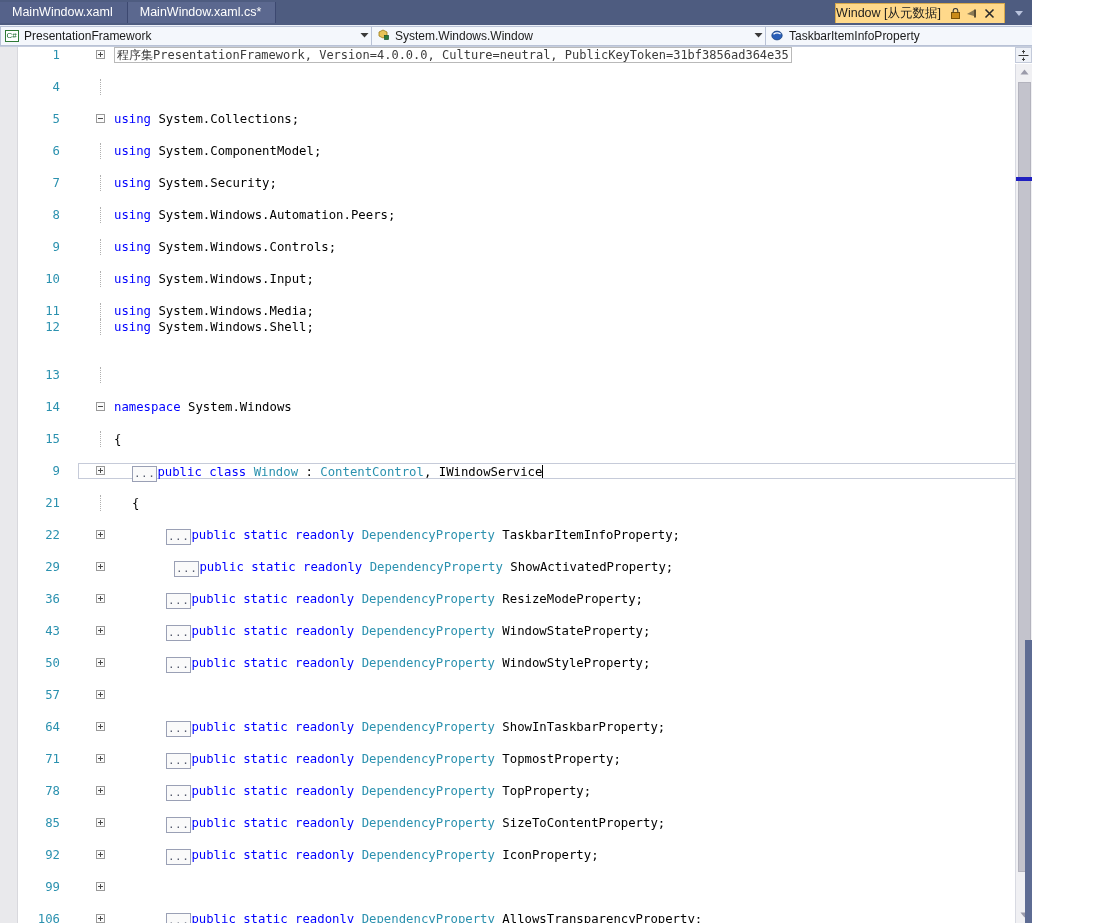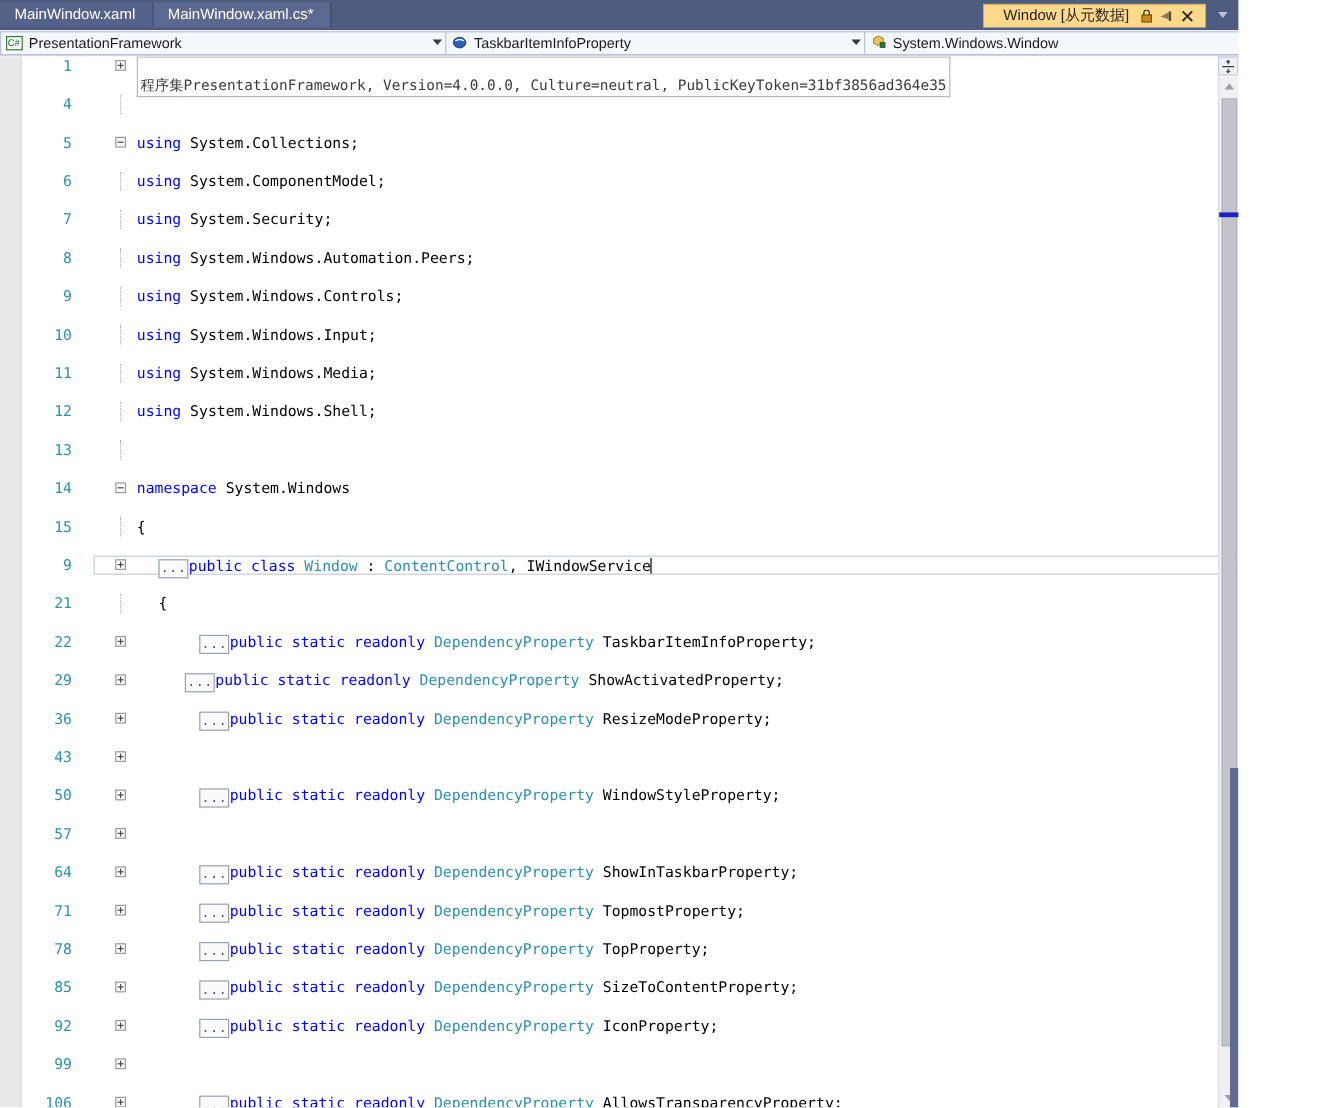--- a/index.html
+++ b/index.html
@@ -33,21 +33,21 @@
   .tab.inactive2{background:#5b688f;}
   .tabspacer{flex:1 1 auto;}
   .tab-active{
     position:absolute;right:27px;top:3px;height:20px;
     background:#ffd98b;
     border:1px solid #d7a94b;
     border-bottom:none;
     color:#1d1d1d;
     font-size:12.5px;
     display:flex;align-items:center;
-    padding:0 5px 0 16px;
+    padding:0 5px 0 0;
     box-sizing:border-box;
     border-radius:1px 1px 0 0;
   }
   .tab-active .lbl{margin-right:7px;letter-spacing:0px;}
   .tabicn{width:14px;height:14px;margin-right:3px;display:inline-flex;align-items:center;justify-content:center;}
   .tab-dropdown{
     position:absolute;right:4px;top:5px;width:18px;height:16px;
     color:#cfd6e8;font-size:10px;text-align:center;line-height:16px;
   }
 
@@ -141,21 +141,21 @@
   .pl{color:#000000;}
   .cur-line{
     position:absolute;left:60px;right:30px;top:0;height:16px;
     border:1px solid #c6cbd9;box-sizing:border-box;
   }
   .caret{
     display:inline-block;width:1px;height:13px;background:#000;
     position:relative;top:2px;
   }
   .metabox{
-    display:inline-block;border:1px solid #b9b9b9;padding:16px 2px;
+    display:inline-block;border:1px solid #b9b9b9;padding:0 2px;
     line-height:14px;height:16px;box-sizing:border-box;
     font-size:12px;color:#3b3b3b;
   }
   .cn{font-family:"DejaVu Sans", sans-serif;font-size:12px;}
 
   
   .splitbtn{
     position:absolute;right:0;top:47px;width:17px;height:16px;
     background:#eef1f7;border:1px solid #c3cada;box-sizing:border-box;
     display:flex;align-items:center;justify-content:center;
@@ -229,48 +229,48 @@
       <span class="ico">
         <span class="cs-badge">C#</span>
       </span>
       <span class="txt">PresentationFramework</span>
       <span class="arrow">
         <svg width="9" height="6" viewBox="0 0 9 6">
             <path d="M0.5 1 L8.5 1 L4.5 5.5 Z" fill="#3a3a3a"></path>
           </svg>
       </span>
     </div>
+    <div class="navcombo" id="nav2">
+      <span class="ico">
+        <svg width="14" height="13" viewBox="0 0 14 13">
+          <path d="M3 3 L7 1 L11 3 L11 7 L7 9 L3 7 Z" fill="#e8c35a" stroke="#9a7a15" stroke-width="0.8"></path>
+          <rect x="8.5" y="6.5" width="4" height="4" fill="#2b7a3f" stroke="#18502a" stroke-width="0.7"></rect>
+        </svg>
+      </span>
+      <span class="txt">System.Windows.Window</span>
+      <span class="arrow">
+        <svg width="9" height="6" viewBox="0 0 9 6">
+            <path d="M0.5 1 L8.5 1 L4.5 5.5 Z" fill="#3a3a3a"></path>
+          </svg>
+      </span>
+    </div>
     <div class="navcombo" id="nav3">
       <span class="ico">
         <svg width="14" height="13" viewBox="0 0 14 13">
           <ellipse cx="7" cy="6.5" rx="5.2" ry="4.4" fill="#2a5fb8" stroke="#17407f" stroke-width="0.8"></ellipse>
           <path d="M3.5 5.2 Q7 2.6 10.6 5" stroke="#ffffff" stroke-width="1.2" fill="none"></path>
         </svg>
       </span>
       <span class="txt">TaskbarItemInfoProperty</span>
       <span class="arrow">
         <svg width="9" height="6" viewBox="0 0 9 6">
             <path d="M0.5 1 L8.5 1 L4.5 5.5 Z" fill="#3a3a3a"></path>
           </svg>
       </span>
     </div>
-    <div class="navcombo" id="nav2">
-      <span class="ico">
-        <svg width="14" height="13" viewBox="0 0 14 13">
-          <path d="M3 3 L7 1 L11 3 L11 7 L7 9 L3 7 Z" fill="#e8c35a" stroke="#9a7a15" stroke-width="0.8"></path>
-          <rect x="8.5" y="6.5" width="4" height="4" fill="#2b7a3f" stroke="#18502a" stroke-width="0.7"></rect>
-        </svg>
-      </span>
-      <span class="txt">System.Windows.Window</span>
-      <span class="arrow">
-        <svg width="9" height="6" viewBox="0 0 9 6">
-            <path d="M0.5 1 L8.5 1 L4.5 5.5 Z" fill="#3a3a3a"></path>
-          </svg>
-      </span>
-    </div>
   </div>
 
   <div class="editor">
     <div class="indicator-margin"></div>
     <div class="codearea" id="codearea">
         <div class="row" style="top: 0px;">
           <span class="lnum">1</span>
           <span class="glyph plus"></span>
           <span class="code" style="left: 96px;"><span class="metabox cn" style="border-right: none; padding-right: 0px;">程序集</span><span class="metabox" style="border-left: none; padding-left: 0px; font-family: &quot;DejaVu Sans Mono&quot;, monospace;"> PresentationFramework, Version=4.0.0.0, Culture=neutral, PublicKeyToken=31bf3856ad364e35</span></span>
         </div>
@@ -307,21 +307,21 @@
         <div class="row" style="top: 112px;">
           <span class="lnum">10</span>
           <span class="vline"></span>
           <span class="code" style="left: 96px;"><span class="kw">using</span><span class="id"> System.Windows.Input;</span></span>
         </div>
         <div class="row" style="top: 128px;">
           <span class="lnum">11</span>
           <span class="vline"></span>
           <span class="code" style="left: 96px;"><span class="kw">using</span><span class="id"> System.Windows.Media;</span></span>
         </div>
-        <div class="row" style="top: 144px;">
+        <div class="row" style="top: 128px;">
           <span class="lnum">12</span>
           <span class="vline"></span>
           <span class="code" style="left: 96px;"><span class="kw">using</span><span class="id"> System.Windows.Shell;</span></span>
         </div>
         <div class="row" style="top: 160px;">
           <span class="lnum">13</span>
           <span class="vline"></span>
           <span class="code" style="left: 96px;"></span>
         </div>
         <div class="row" style="top: 176px;">
@@ -346,30 +346,31 @@
           <span class="code" style="left: 114px;"><span class="pl">{</span></span>
         </div>
         <div class="row" style="top: 240px;">
           <span class="lnum">22</span>
           <span class="glyph plus"></span>
           <span class="code" style="left: 148px;"><span class="ellipsis-box">...</span><span class="kw">public static readonly</span><span class="pl"> </span><span class="ty">DependencyProperty</span><span class="id"> TaskbarItemInfoProperty;</span></span>
         </div>
         <div class="row" style="top: 256px;">
           <span class="lnum">29</span>
           <span class="glyph plus"></span>
-          <span class="code" style="left: 136px;"><span class="ellipsis-box">...</span><span class="kw">public static readonly</span><span class="pl"> </span><span class="ty">DependencyProperty</span><span class="id"> ShowActivatedProperty;</span></span>
+          <span class="code" style="left: 156px;"><span class="ellipsis-box">...</span><span class="kw">public static readonly</span><span class="pl"> </span><span class="ty">DependencyProperty</span><span class="id"> ShowActivatedProperty;</span></span>
         </div>
         <div class="row" style="top: 272px;">
           <span class="lnum">36</span>
           <span class="glyph plus"></span>
           <span class="code" style="left: 148px;"><span class="ellipsis-box">...</span><span class="kw">public static readonly</span><span class="pl"> </span><span class="ty">DependencyProperty</span><span class="id"> ResizeModeProperty;</span></span>
         </div>
         <div class="row" style="top: 288px;">
           <span class="lnum">43</span>
           <span class="glyph plus"></span>
+          <span class="code" style="left: 148px;"><span class="ellipsis-box">...</span><span class="kw">public static readonly</span><span class="pl"> </span><span class="ty">DependencyProperty</span><span class="id"> WindowStateProperty;</span></span>
         </div>
         <div class="row" style="top: 304px;">
           <span class="lnum">50</span>
           <span class="glyph plus"></span>
           <span class="code" style="left: 148px;"><span class="ellipsis-box">...</span><span class="kw">public static readonly</span><span class="pl"> </span><span class="ty">DependencyProperty</span><span class="id"> WindowStyleProperty;</span></span>
         </div>
         <div class="row" style="top: 320px;">
           <span class="lnum">57</span>
           <span class="glyph plus"></span>
         </div>

